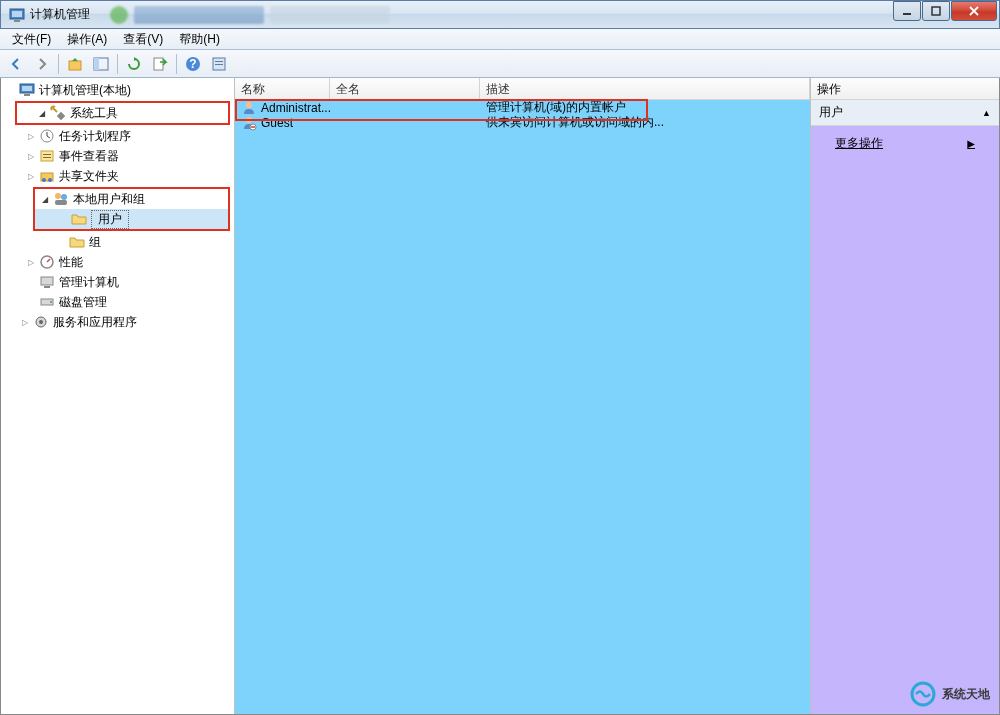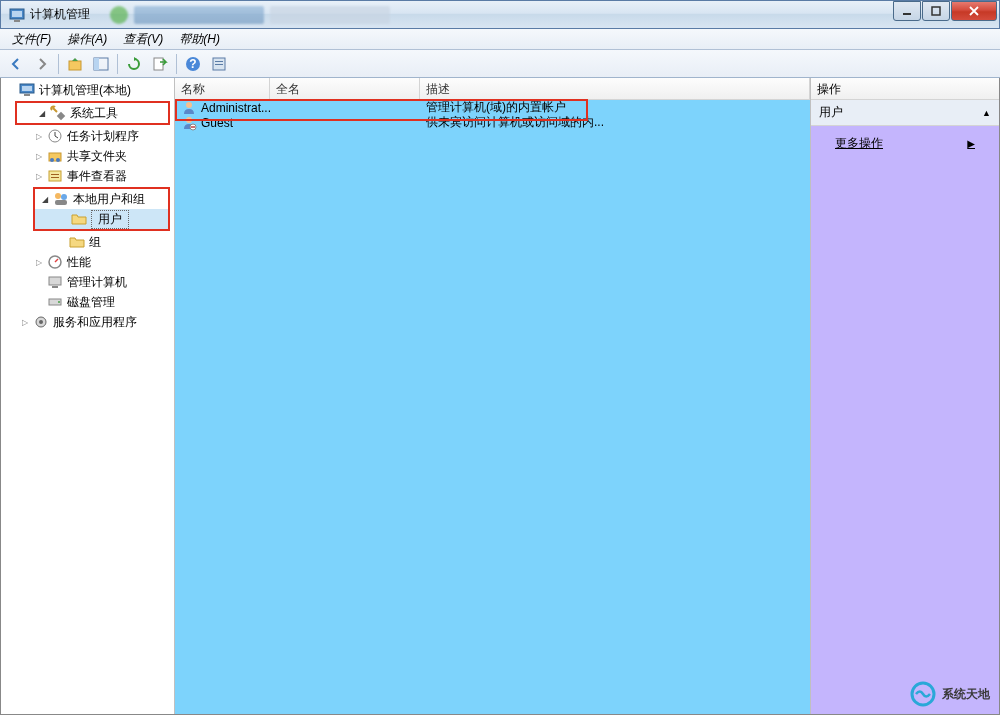--- a/index.html
+++ b/index.html
@@ -13,42 +13,42 @@
 .blur-item { background: linear-gradient(to bottom, #8ab0d6, #6b94bc); border-radius: 2px; height: 18px; filter: blur(1px); }
 .blur-item.b1 { width: 18px; background: #4cae3a; border-radius: 50%; }
 .blur-item.b2 { width: 130px; }
 .blur-item.b3 { width: 120px; background: #c8d4e2; }
 .window-controls { position: absolute; right: 2px; top: 0; display: flex; }
 .win-btn { width: 28px; height: 20px; border: 1px solid #4a6a8a; background: linear-gradient(to bottom, #e0e8f2, #c5d5e6); display: flex; align-items: center; justify-content: center; cursor: pointer; border-radius: 0 0 3px 3px; margin-left: 1px; font-size: 10px; color: #333; }
 .win-btn.close { width: 46px; background: linear-gradient(to bottom, #e67a6f, #d44b3c 45%, #c63926 55%, #d44b3c); color: #fff; }
 
 
 .menubar { height: 21px; background: linear-gradient(to bottom, #f5f8fc, #e8eef6); border-bottom: 1px solid #b0c0d5; display: flex; align-items: center; padding: 0 4px; }
-.menu-item { padding: 2px 8px; cursor: pointer; font-style: italic; }
+.menu-item { padding: 2px 8px; cursor: pointer; }
 
 
 .toolbar { height: 28px; background: linear-gradient(to bottom, #f5f8fc, #e8eef6); border-bottom: 1px solid #a0b4cc; display: flex; align-items: center; padding: 0 4px; gap: 2px; }
 .tb-btn { width: 24px; height: 24px; display: flex; align-items: center; justify-content: center; cursor: pointer; border: 1px solid transparent; }
 .tb-sep { width: 1px; height: 20px; background: #b0c0d5; margin: 0 2px; }
 
 
 .main { display: flex; height: calc(715px - 29px - 21px - 28px); border: 1px solid #888; border-top: none; }
 
 
-.tree-panel { width: 174px; border-right: 1px solid #c0c0c0; background: #fff; overflow: auto; padding-top: 2px; }
+.tree-panel { width: 234px; border-right: 1px solid #c0c0c0; background: #fff; overflow: auto; padding-top: 2px; }
 .tree-node { display: flex; align-items: center; height: 20px; white-space: nowrap; cursor: pointer; padding-left: 4px; }
 .tree-node.selected { background: #cde6f7; }
 .tree-toggle { width: 12px; height: 12px; display: inline-flex; align-items: center; justify-content: center; color: #666; font-size: 9px; margin-right: 2px; }
 .tree-toggle.open::before { content: "◢"; color: #444; font-size: 8px; }
 .tree-toggle.closed::before { content: "▷"; color: #888; font-size: 8px; }
 .tree-toggle.none::before { content: ""; }
 .tree-icon { width: 16px; height: 16px; margin-right: 4px; display: inline-flex; align-items: center; justify-content: center; }
 .tree-label { font-size: 12px; }
 .indent-1 { padding-left: 18px; }
-.indent-2 { padding-left: 32px; }
+.indent-2 { padding-left: 24px; }
 .indent-3 { padding-left: 54px; }
 
 .highlight-box { border: 2px solid #e03020; }
 
 
 .list-panel { flex: 1; border-right: 1px solid #c0c0c0; background: #7dd3fc; display: flex; flex-direction: column; }
 .list-header { height: 22px; border-bottom: 1px solid #d4d4d4; display: flex; background: linear-gradient(to bottom, #fdfdfd, #f0f0f0); }
 .list-col { padding: 3px 6px; border-right: 1px solid #d4d4d4; font-size: 12px; color: #333; }
 .col-name { width: 95px; }
 .col-fullname { width: 150px; }
@@ -207,38 +207,38 @@
             <path d="M8 4 L8 8 L11 10" stroke="#444" fill="none"></path>
           </svg>
         </span>
       <span class="tree-label">任务计划程序</span>
     </div>
 
     <div class="tree-node indent-2">
       <span class="tree-toggle closed"></span>
       <span class="tree-icon">
           <svg viewBox="0 0 16 16" width="16" height="16">
+            <rect x="2" y="3" width="12" height="10" fill="#f5e8a0" stroke="#c8a030"></rect>
+            <rect x="4" y="6" width="8" height="1" fill="#a06020"></rect>
+            <rect x="4" y="9" width="8" height="1" fill="#a06020"></rect>
+          </svg>
+        </span>
+      <span class="tree-label">事件查看器</span>
+    </div>
+
+    <div class="tree-node indent-2">
+      <span class="tree-toggle closed"></span>
+      <span class="tree-icon">
+          <svg viewBox="0 0 16 16" width="16" height="16">
             <rect x="2" y="5" width="12" height="8" fill="#f5c860" stroke="#c89830"></rect>
             <circle cx="5" cy="12" r="2" fill="#4a7ac0"></circle>
             <circle cx="11" cy="12" r="2" fill="#4a7ac0"></circle>
           </svg>
         </span>
       <span class="tree-label">共享文件夹</span>
-    </div>
-
-    <div class="tree-node indent-2">
-      <span class="tree-toggle closed"></span>
-      <span class="tree-icon">
-          <svg viewBox="0 0 16 16" width="16" height="16">
-            <rect x="2" y="3" width="12" height="10" fill="#f5e8a0" stroke="#c8a030"></rect>
-            <rect x="4" y="6" width="8" height="1" fill="#a06020"></rect>
-            <rect x="4" y="9" width="8" height="1" fill="#a06020"></rect>
-          </svg>
-        </span>
-      <span class="tree-label">事件查看器</span>
     </div>
 
     <div style="margin:1px 4px 1px 32px;" class="highlight-box">
       <div class="tree-node" style="padding-left:4px;">
         <span class="tree-toggle open"></span>
         <span class="tree-icon">
             <svg viewBox="0 0 16 16" width="16" height="16">
               <circle cx="5" cy="5" r="3" fill="#f5b860"></circle>
               <circle cx="11" cy="6" r="3" fill="#6aa8e8"></circle>
               <rect x="2" y="9" width="12" height="5" fill="#888" rx="2"></rect>

